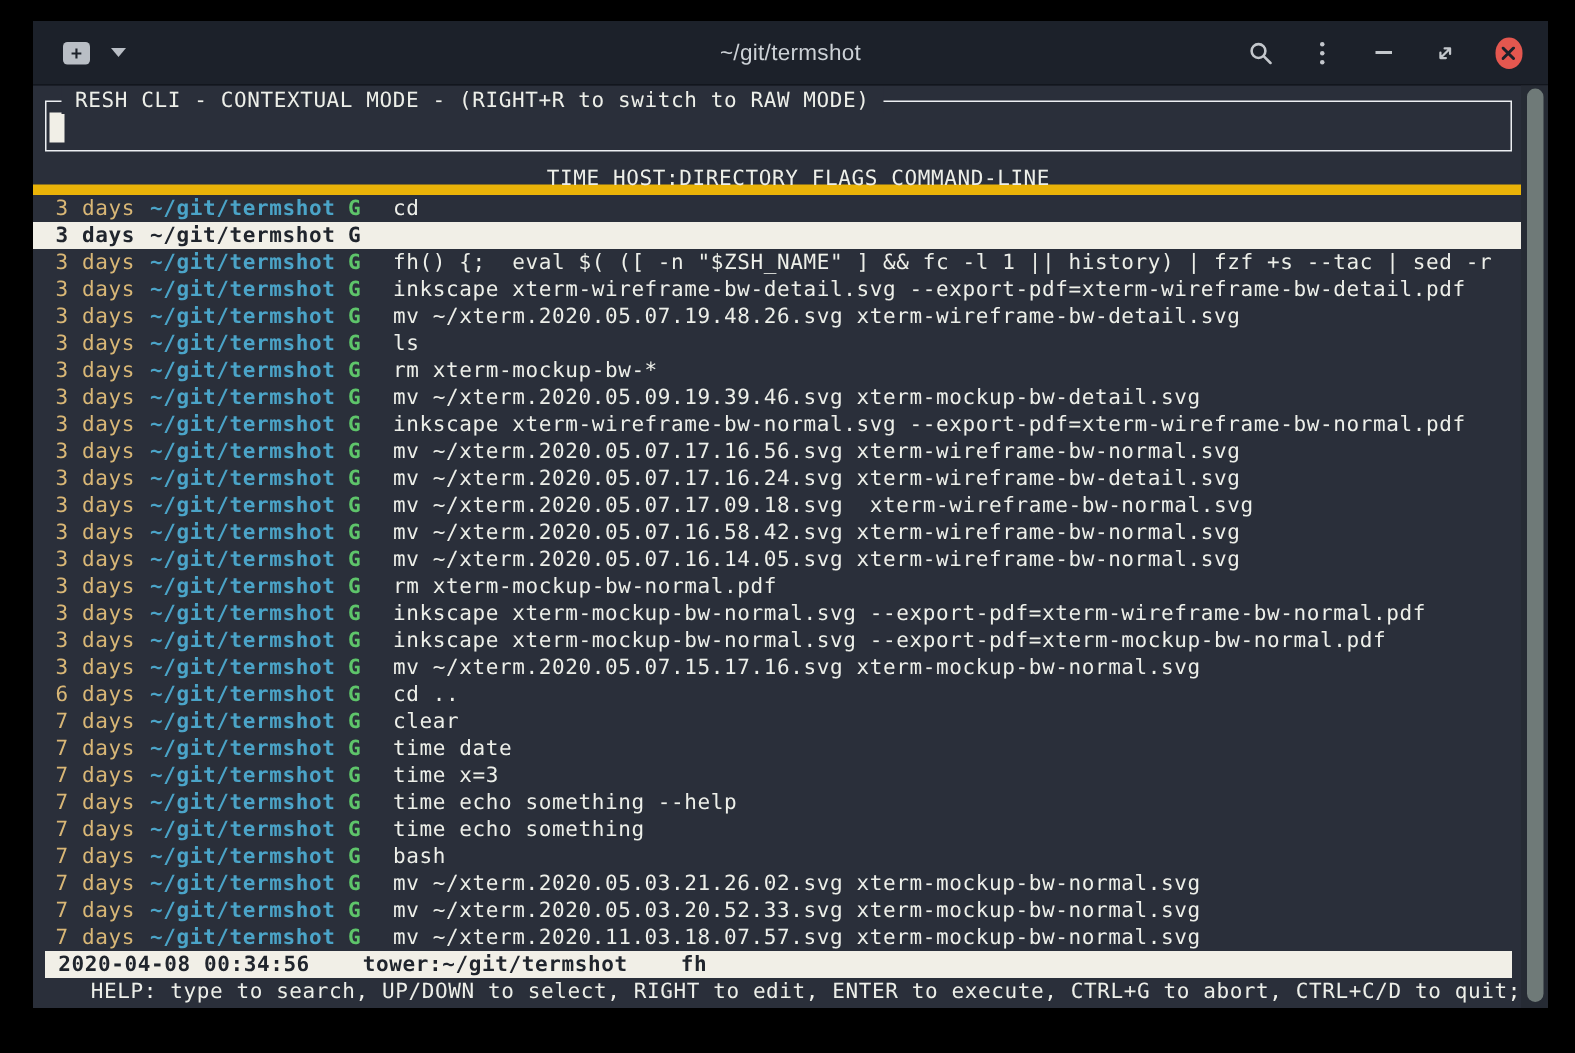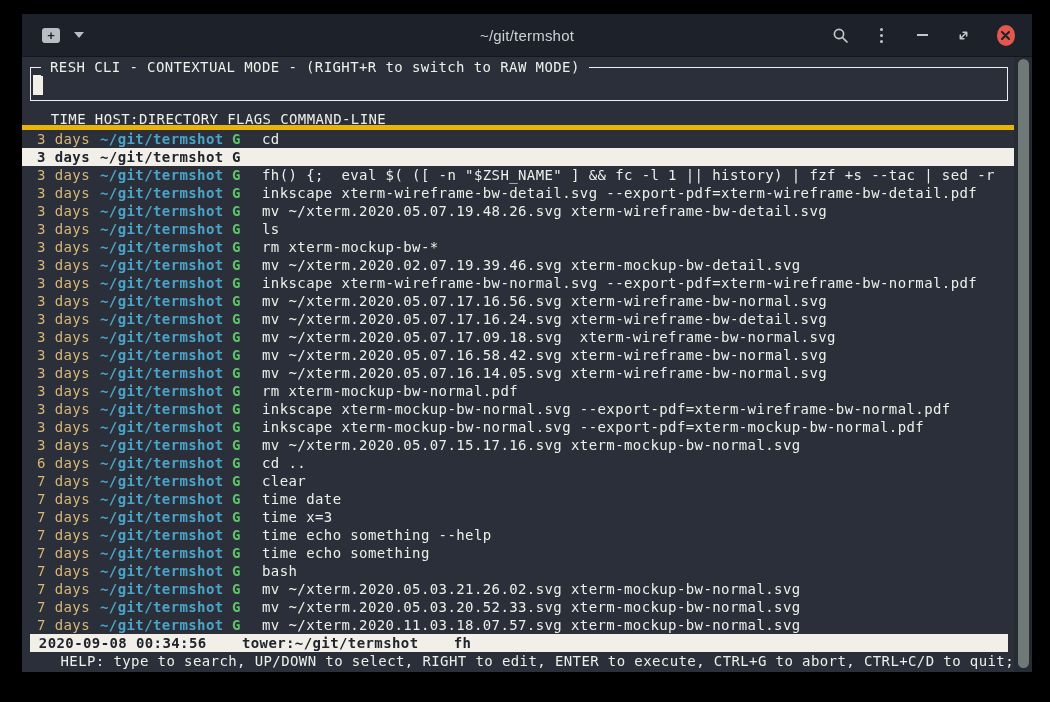--- a/index.html
+++ b/index.html
@@ -38,21 +38,22 @@
     position:relative;margin:10px 6px 0 8px;height:34px;
     border:1px solid #eceff2;
   }
   .resh-legend{
     position:absolute;top:-10px;left:10px;background:#2a2f3a;padding:0 9px;
     white-space:pre;color:#edefe9;
   }
   .cursor-block{width:10px;height:20px;background:#f1efe7;margin:7px 0 0 2px;}
   .table-header{
     margin-top:9px;height:20px;padding-left:11px;white-space:pre;
-    border-bottom:5px solid #eab308;
+    border-bottom:7px solid #eab308;
+    text-align:center;
   }
   .rows{margin-top:0;}
   .row{height:18px;display:flex;padding-left:15px;white-space:pre;overflow:hidden;}
   .c-time{width:63px;flex:none;color:#d9b776;}
   .c-path{width:132px;flex:none;color:#4ba4c8;font-weight:bold;}
   .c-flags{width:30px;flex:none;color:#5ec46a;font-weight:bold;}
   .c-cmd{flex:1;color:#edefe9;}
   .row.selected{background:#f1efe7;}
   .row.selected .c-time,.row.selected .c-path,.row.selected .c-flags,.row.selected .c-cmd{
     color:#20252d;font-weight:bold;}
@@ -160,21 +161,21 @@
     <span class="c-time">3 days</span>
     <span class="c-path">~/git/termshot</span>
     <span class="c-flags">G</span>
     <span class="c-cmd">rm xterm-mockup-bw-*</span>
   </div>
 
   <div class="row">
     <span class="c-time">3 days</span>
     <span class="c-path">~/git/termshot</span>
     <span class="c-flags">G</span>
-    <span class="c-cmd">mv ~/xterm.2020.02.07.19.39.46.svg xterm-mockup-bw-detail.svg</span>
+    <span class="c-cmd">mv ~/xterm.2020.05.09.19.39.46.svg xterm-mockup-bw-detail.svg</span>
   </div>
 
   <div class="row">
     <span class="c-time">3 days</span>
     <span class="c-path">~/git/termshot</span>
     <span class="c-flags">G</span>
     <span class="c-cmd">inkscape xterm-wireframe-bw-normal.svg --export-pdf=xterm-wireframe-bw-normal.pdf</span>
   </div>
 
   <div class="row">
@@ -303,21 +304,21 @@
     <span class="c-cmd">mv ~/xterm.2020.05.03.20.52.33.svg xterm-mockup-bw-normal.svg</span>
   </div>
 
   <div class="row">
     <span class="c-time">7 days</span>
     <span class="c-path">~/git/termshot</span>
     <span class="c-flags">G</span>
     <span class="c-cmd">mv ~/xterm.2020.11.03.18.07.57.svg xterm-mockup-bw-normal.svg</span>
   </div>
 </div>
-      <div class="status-bar"> 2020-09-08 00:34:56    tower:~/git/termshot    fh</div>
+      <div class="status-bar"> 2020-04-08 00:34:56    tower:~/git/termshot    fh</div>
       <div class="help-line">HELP: type to search, UP/DOWN to select, RIGHT to edit, ENTER to execute, CTRL+G to abort, CTRL+C/D to quit;</div>
     </div>
     <div class="scrollbar">
       <div class="scroll-thumb"></div>
     </div>
   </div>
 
 </div>
 
 </body></html>

